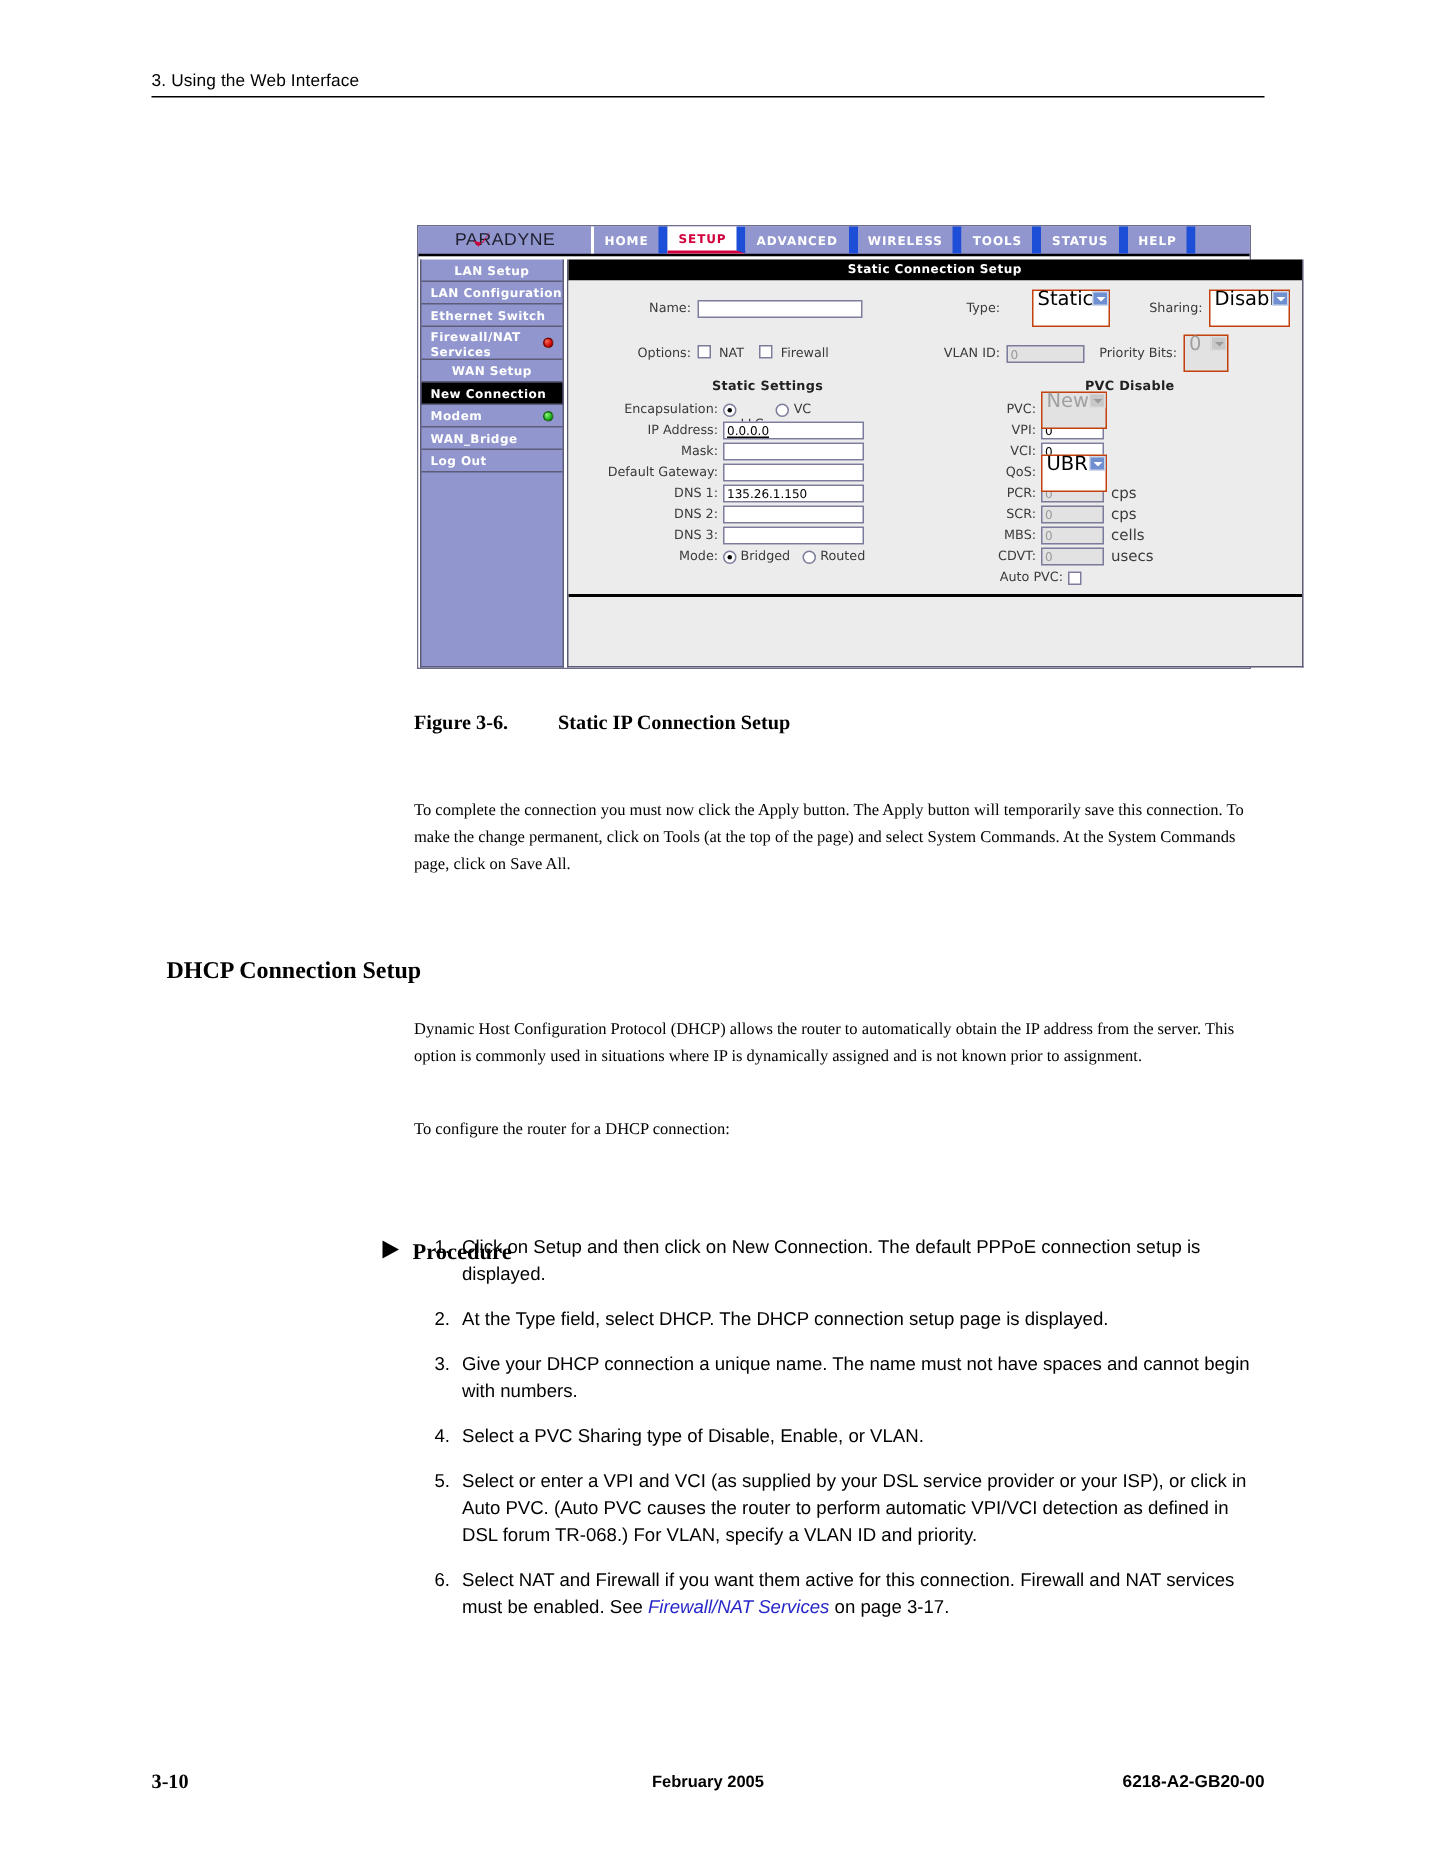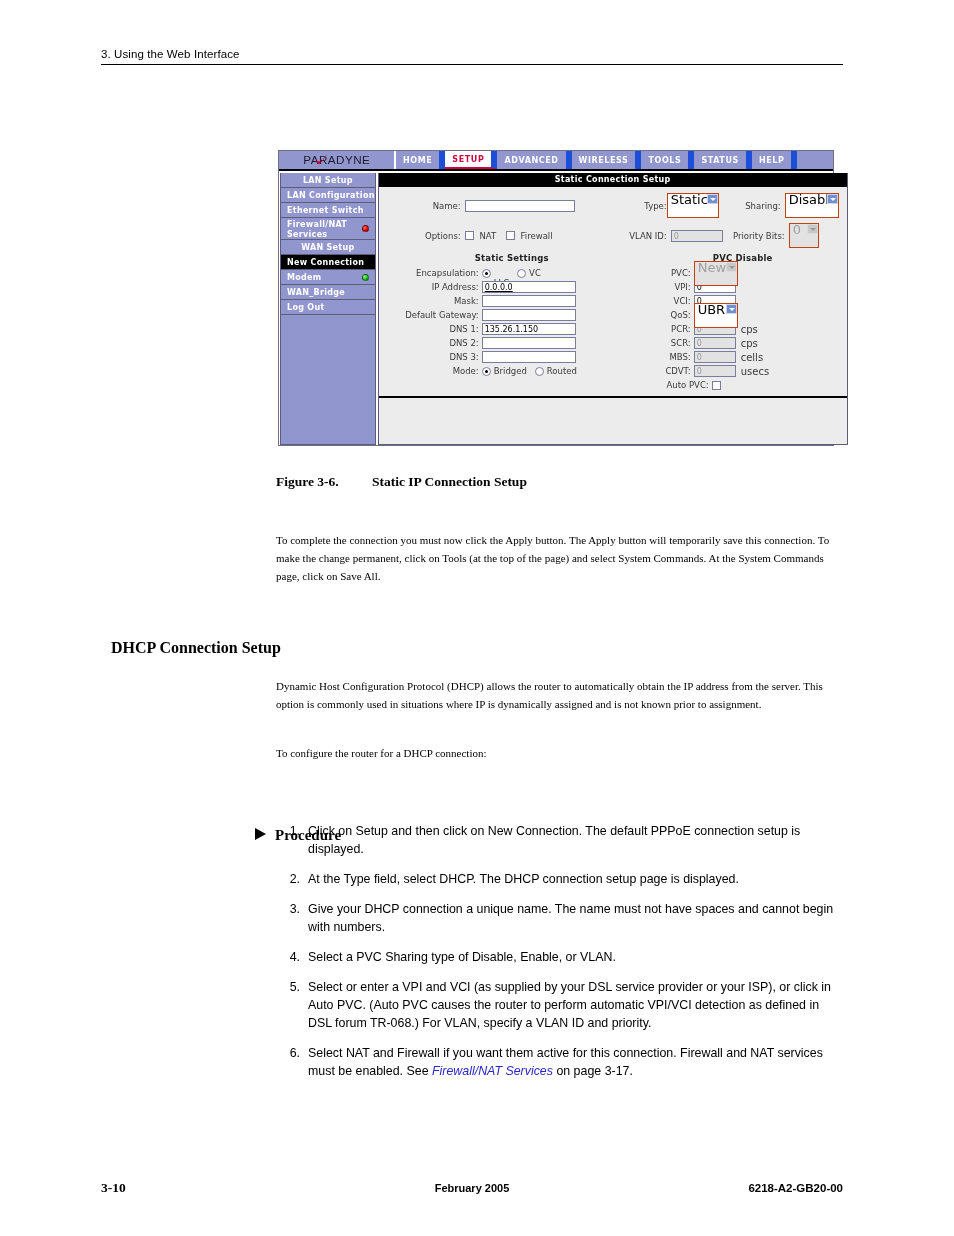--- a/index.html
+++ b/index.html
@@ -472,21 +472,21 @@
     </div>
 
     <div class="ui-main">
       <div class="main-title">Static Connection Setup</div>
 
       <div class="form-area">
 
         <div class="row-top">
           <span class="lbl" style="width:74px;text-align:right;padding-right:4px;">Name:</span>
           <span class="tbox" style="width:110px;"></span>
-          <span class="lbl" style="width:92px;text-align:right;padding-right:0;">Type:</span>
+          <span class="lbl" style="width:92px;text-align:right;padding-right:21px;">Type:</span>
           <span class="sel" style="width:52px;"><span>Static</span><span class="arrow"></span></span>
           <span class="lbl" style="width:62px;text-align:right;padding-right:4px;">Sharing:</span>
           <span class="sel" style="width:54px;"><span>Disable</span><span class="arrow"></span></span>
         </div>
 
         <div class="row-top">
           <span class="lbl" style="width:74px;text-align:right;padding-right:4px;">Options:</span>
           <span style="width:110px;">
             <span class="cbx"></span>
             <span class="lbl" style="padding:0 7px 0 3px;">NAT</span>

